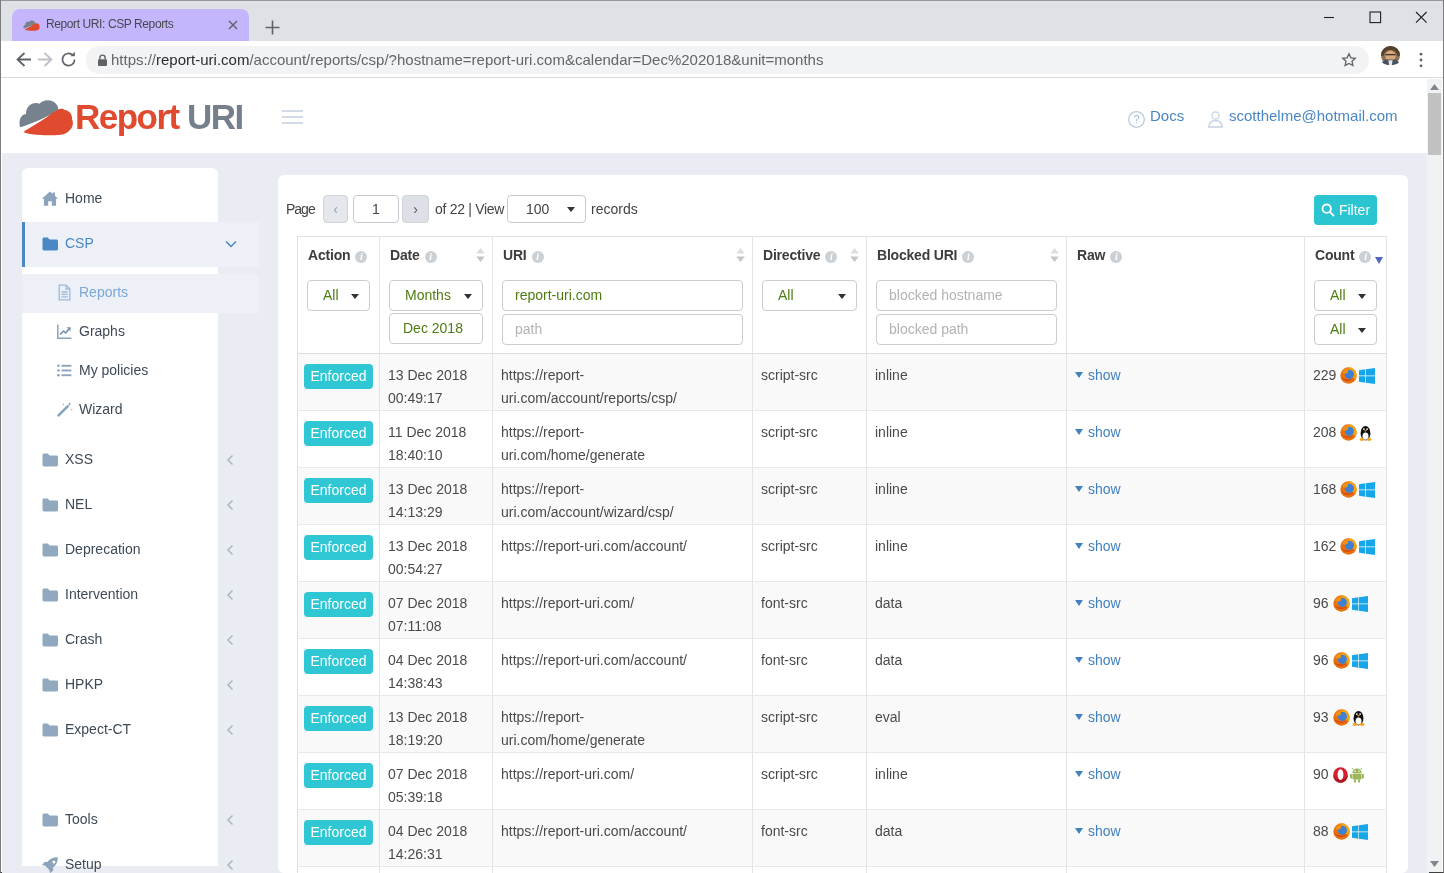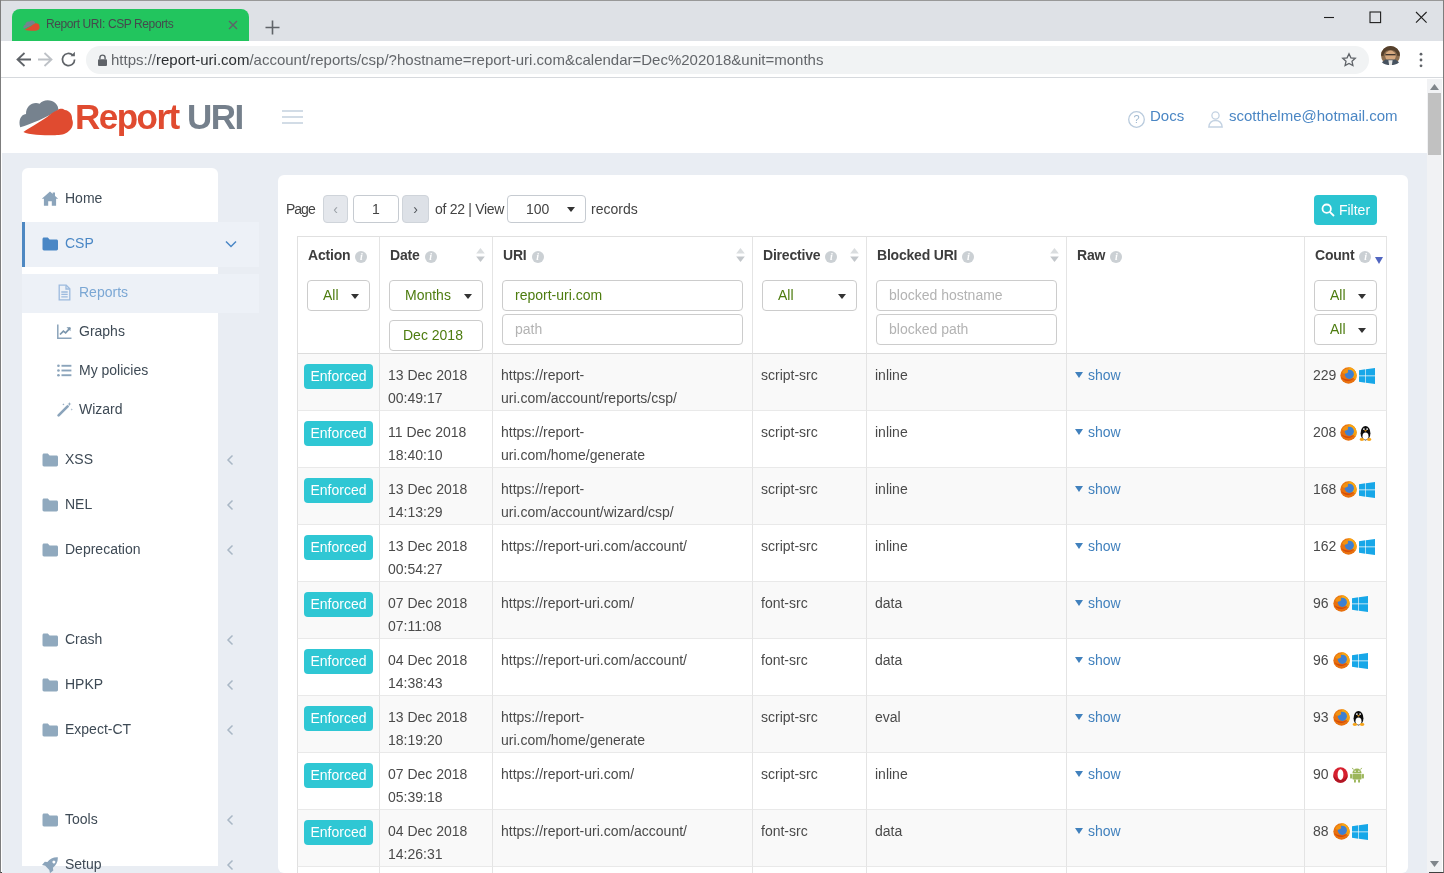--- a/index.html
+++ b/index.html
@@ -2,21 +2,21 @@
 <html><head>
 <meta charset="utf-8">
 <style>
 * { margin:0; padding:0; box-sizing:border-box; }
 html,body { width:1444px; height:873px; overflow:hidden; }
 body { font-family:"Liberation Sans", sans-serif; position:relative; background:#fff; }
 #win { position:absolute; left:0; top:0; width:1444px; height:873px;
   border-left:1px solid #7d7d7d; border-right:1px solid #7d7d7d; border-bottom:1px solid #3f3f3f; }
 
 #tabbar { position:absolute; left:0; top:0; width:1442px; height:41px; background:#dee1e6; border-top:1px solid #989898; }
-#tab { position:absolute; left:11px; top:8px; width:237px; height:33px; background:#22c55e; border-radius:8px 8px 0 0; }
+#tab { position:absolute; left:11px; top:8px; width:237px; height:33px; background:#c4b5fd; border-radius:8px 8px 0 0; }
 #tabtitle { position:absolute; left:34px; top:8px; font-size:12px; color:#45494d; letter-spacing:-0.4px; }
 #tabx { position:absolute; left:213px; top:8px; width:16px; height:16px; }
 #newtab { position:absolute; left:263px; top:18px; width:17px; height:17px; }
 #winbtns { position:absolute; right:0; top:1px; height:30px; }
 
 #toolbar { position:absolute; left:0; top:41px; width:1442px; height:37px; background:#fff; border-bottom:1px solid #d6d9dd; }
 #omni { position:absolute; left:85px; top:5px; width:1283px; height:28px; background:#f1f3f4; border-radius:14px; }
 #url { position:absolute; left:25px; top:5px; font-size:15px; color:#63666a; white-space:nowrap; }
 #url b { color:#2b2e31; font-weight:normal; }
 
@@ -225,20 +225,29 @@
           <span class="txt">NEL</span>
           <svg class="chev" viewBox="0 0 12 18">
             <path d="M8.5 4.5L4 9l4.5 4.5" stroke="#a9b7c5" stroke-width="1.5" fill="none"></path>
           </svg>
         </div>
 <div class="sitem " style="top:360px;">
           <svg class="ic" viewBox="0 0 18 18">
             <path fill="#90a9be" d="M1.5 4.2c0-.9.7-1.6 1.5-1.6h3.8l1.8 1.9h6.9c.8 0 1.5.7 1.5 1.6v7.7c0 .9-.7 1.6-1.5 1.6H3c-.8 0-1.5-.7-1.5-1.6z"></path>
           </svg>
           <span class="txt">Deprecation</span>
+          <svg class="chev" viewBox="0 0 12 18">
+            <path d="M8.5 4.5L4 9l4.5 4.5" stroke="#a9b7c5" stroke-width="1.5" fill="none"></path>
+          </svg>
+        </div>
+<div class="sitem " style="top:405px;">
+          <svg class="ic" viewBox="0 0 18 18">
+            <path fill="#90a9be" d="M1.5 4.2c0-.9.7-1.6 1.5-1.6h3.8l1.8 1.9h6.9c.8 0 1.5.7 1.5 1.6v7.7c0 .9-.7 1.6-1.5 1.6H3c-.8 0-1.5-.7-1.5-1.6z"></path>
+          </svg>
+          <span class="txt">Intervention</span>
           <svg class="chev" viewBox="0 0 12 18">
             <path d="M8.5 4.5L4 9l4.5 4.5" stroke="#a9b7c5" stroke-width="1.5" fill="none"></path>
           </svg>
         </div>
 <div class="sitem " style="top:450px;">
           <svg class="ic" viewBox="0 0 18 18">
             <path fill="#90a9be" d="M1.5 4.2c0-.9.7-1.6 1.5-1.6h3.8l1.8 1.9h6.9c.8 0 1.5.7 1.5 1.6v7.7c0 .9-.7 1.6-1.5 1.6H3c-.8 0-1.5-.7-1.5-1.6z"></path>
           </svg>
           <span class="txt">Crash</span>
           <svg class="chev" viewBox="0 0 12 18">
@@ -328,21 +337,21 @@
                 </svg></th>
         <th>Raw<i class="info">i</i></th>
         <th>Count<i class="info">i</i><span style="display:inline-block;width:0;height:0;border-top:7px solid #5166c0;border-left:4.5px solid transparent;border-right:4.5px solid transparent;margin-left:4px;vertical-align:-4px;"></span></th>
       </tr>
       <tr class="frow">
         <td>
                 <div class="fselect" style="margin-top:0px;">All<span class="caret"></span></div>
               </td>
         <td>
                 <div class="fselect">Months<span class="caret"></span></div>
-                <div class="finput" style="margin-top:9px;padding-left:13px;">Dec 2018</div>
+                <div class="finput" style="margin-top:2px;padding-left:13px;">Dec 2018</div>
               </td>
         <td>
                 <div class="finput">report-uri.com</div>
                 <div class="finput ph" style="margin-top:3px;">path</div>
               </td>
         <td>
                 <div class="fselect">All<span class="caret"></span></div>
               </td>
         <td>
                 <div class="finput ph">blocked hostname</div>

